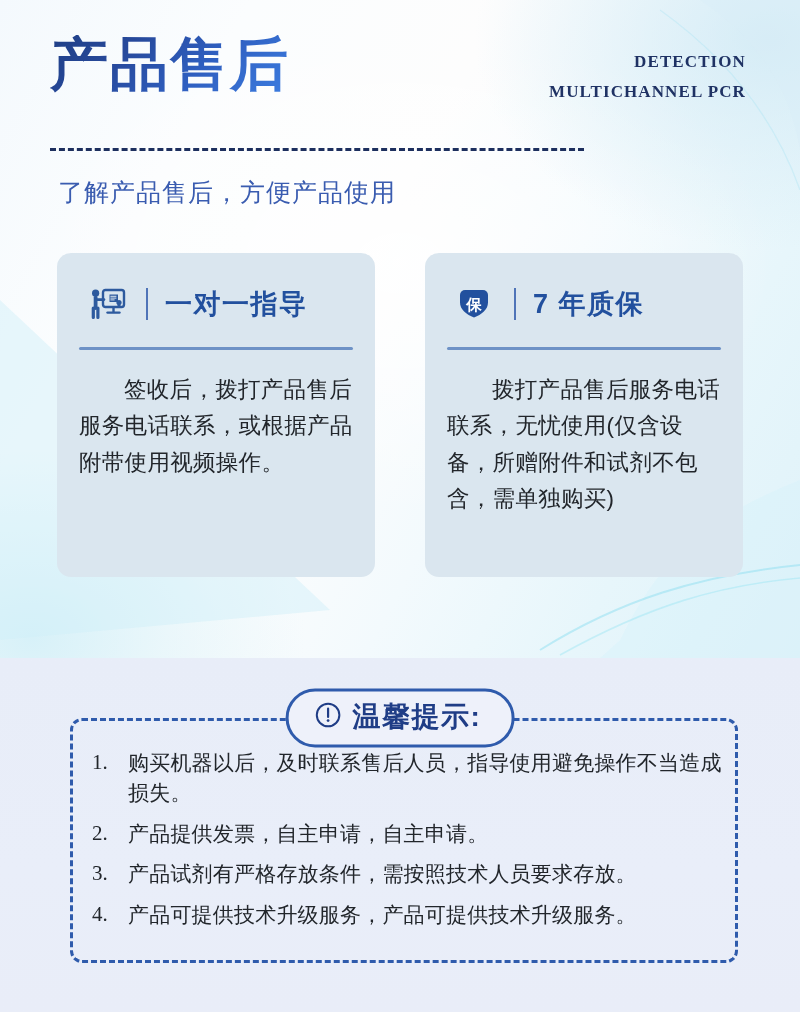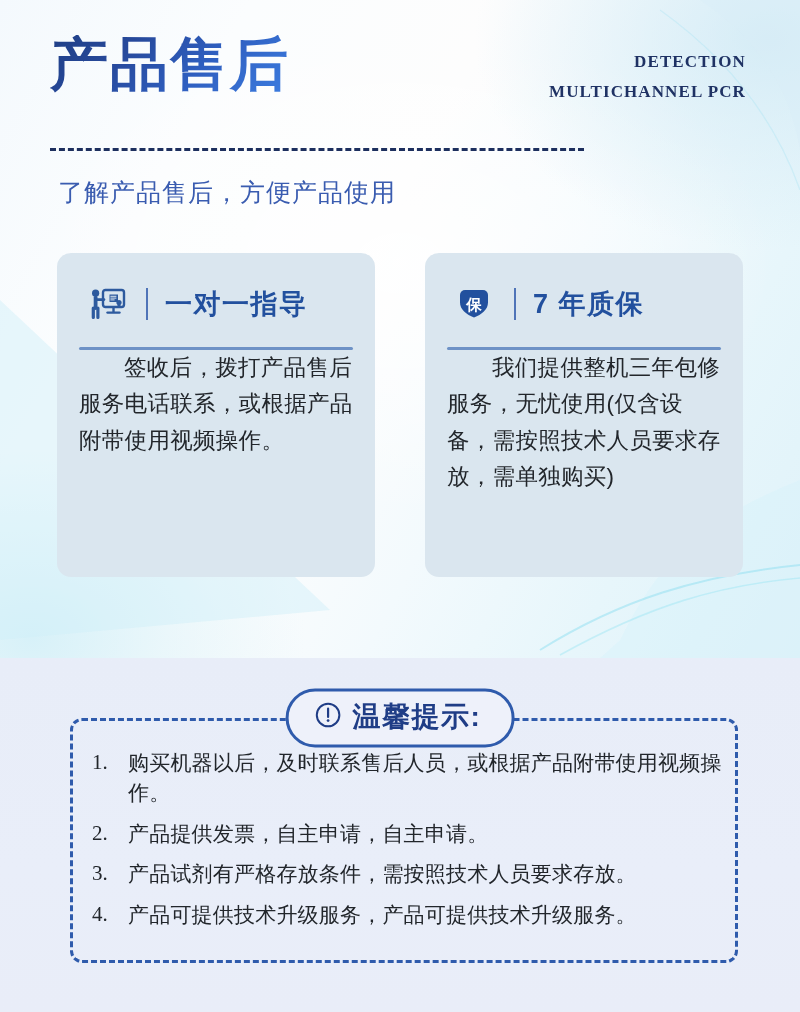--- a/index.html
+++ b/index.html
@@ -150,20 +150,21 @@
     letter-spacing: 1.5px;
     white-space: nowrap;
   }
   .card-hr {
     margin-top: 18px;
     height: 3px;
     background: #6e92c6;
     border-radius: 2px;
   }
   .card-body {
+    margin-top: 22px;
     font-size: 22.5px;
     line-height: 1.62;
     color: #22262b;
     text-indent: 2em;
     letter-spacing: 0.3px;
   }
 
   
   .tips {
     position: absolute;
@@ -281,42 +282,42 @@
         <span class="card-icon">
           <svg width="40" height="40" viewBox="0 0 40 40">
             <path d="M6 11 a5 5 0 0 1 5-5 h18 a5 5 0 0 1 5 5 v7.5 c0 7.2 -6.4 12 -14 15 c-7.6 -3 -14 -7.8 -14 -15 z" fill="#22509e"></path>
             <text x="20" y="25.5" font-family="Liberation Sans, sans-serif" font-size="15.5" font-weight="bold" fill="#ffffff" text-anchor="middle">保</text>
           </svg>
         </span>
         <span class="card-sep"></span>
         <span class="card-title">7 年质保</span>
       </div>
       <div class="card-hr"></div>
-      <div class="card-body">我们提供整机三年包修服务，无忧使用(仅含设备，需按照技术人员要求存放，需单独购买)</div>
+      <div class="card-body">拨打产品售后服务电话联系，无忧使用(仅含设备，所赠附件和试剂不包含，需单独购买)</div>
     </div>
 
   </div>
 
   <div class="tips"></div>
 
   <div class="tips-badge">
     <span>
       <svg width="27" height="27" viewBox="0 0 27 27">
         <circle cx="13.5" cy="13.5" r="11.3" fill="none" stroke="#1f3d86" stroke-width="2"></circle>
         <path d="M13.5 7.2 v8.2" stroke="#1f3d86" stroke-width="2.2" stroke-linecap="round"></path>
         <circle cx="13.5" cy="19.1" r="1.4" fill="#1f3d86"></circle>
       </svg>
     </span>
     <span class="tips-badge-text">温馨提示:</span>
   </div>
 
   <div class="tips-list">
     <div class="tip-row">
       <span class="tip-num">1.</span>
-      <span class="tip-text">购买机器以后，及时联系售后人员，或根据产品附带使用视频操作。</span>
+      <span class="tip-text">购买机器以后，及时联系售后人员，指导使用避免操作不当造成损失。</span>
     </div>
     <div class="tip-row">
       <span class="tip-num">2.</span>
       <span class="tip-text">产品提供发票，自主申请，自主申请。</span>
     </div>
     <div class="tip-row">
       <span class="tip-num">3.</span>
       <span class="tip-text">产品试剂有严格存放条件，需按照技术人员要求存放。</span>
     </div>
     <div class="tip-row">

